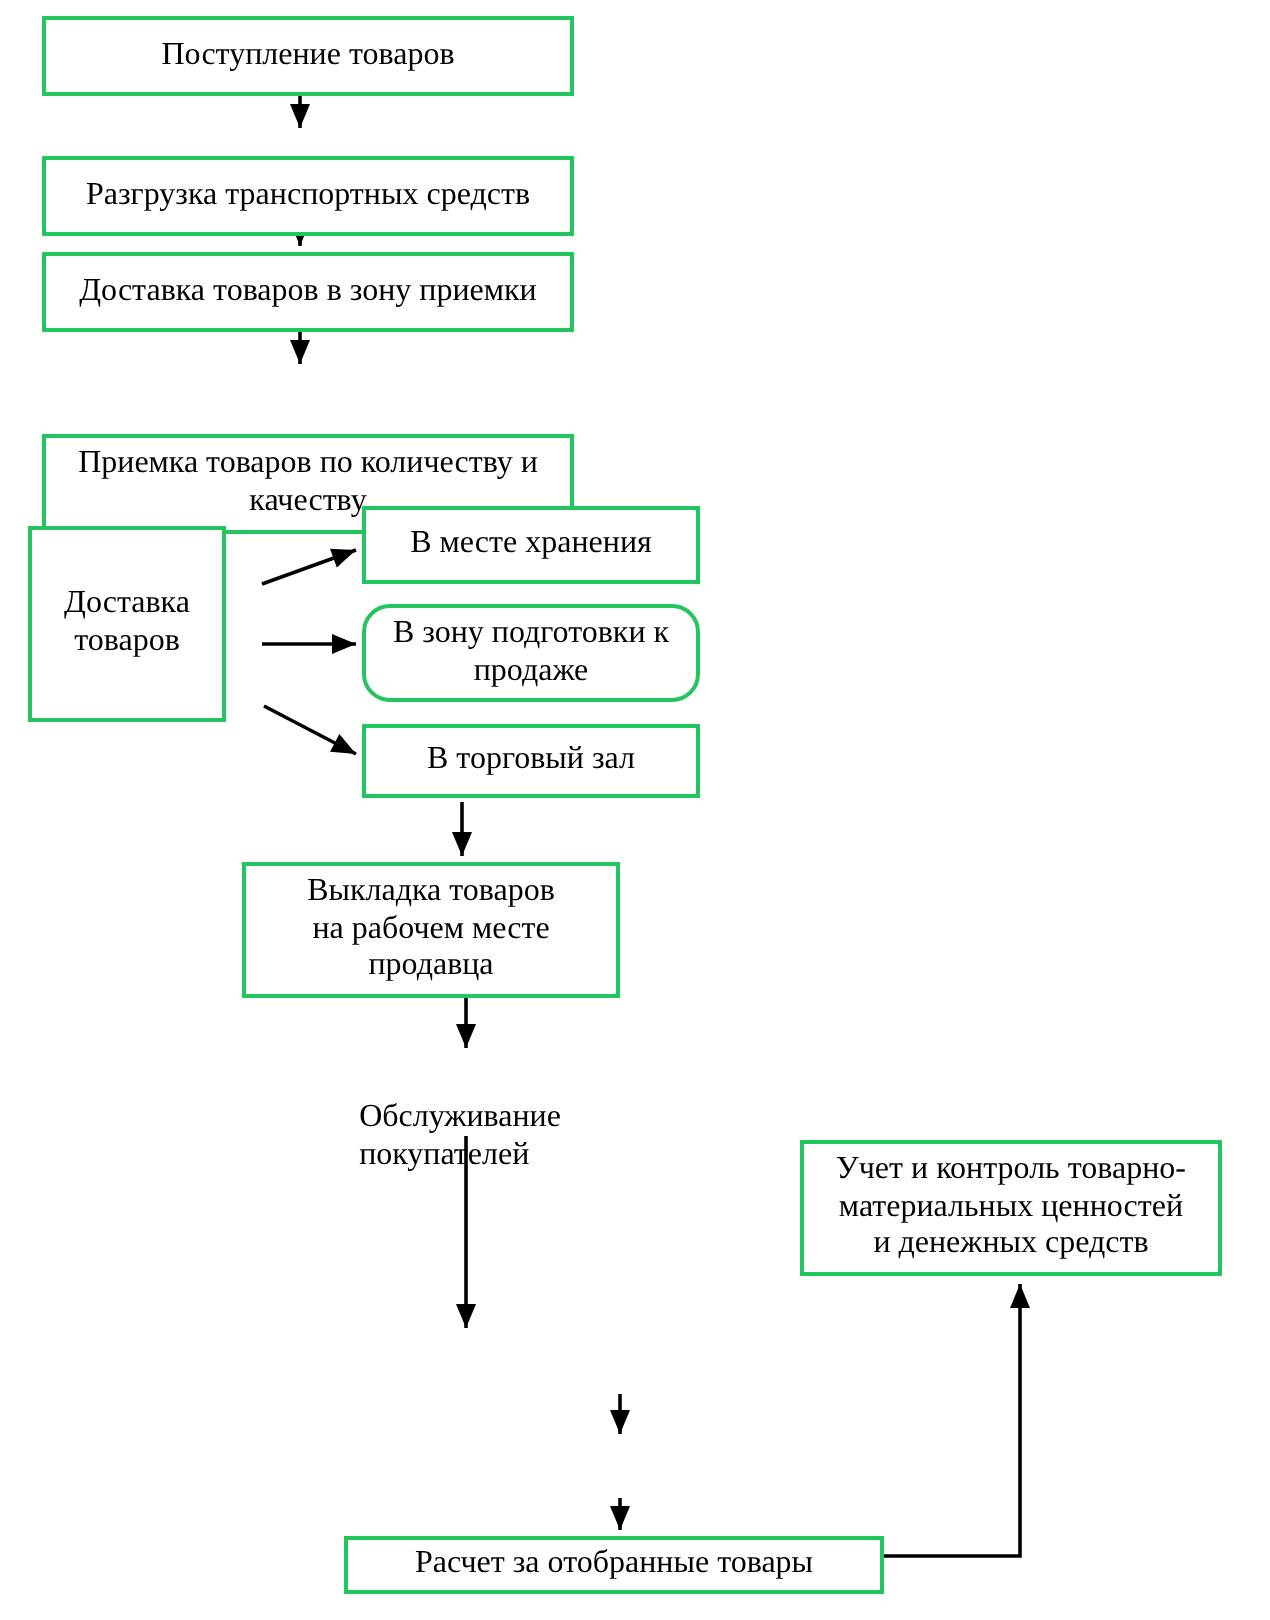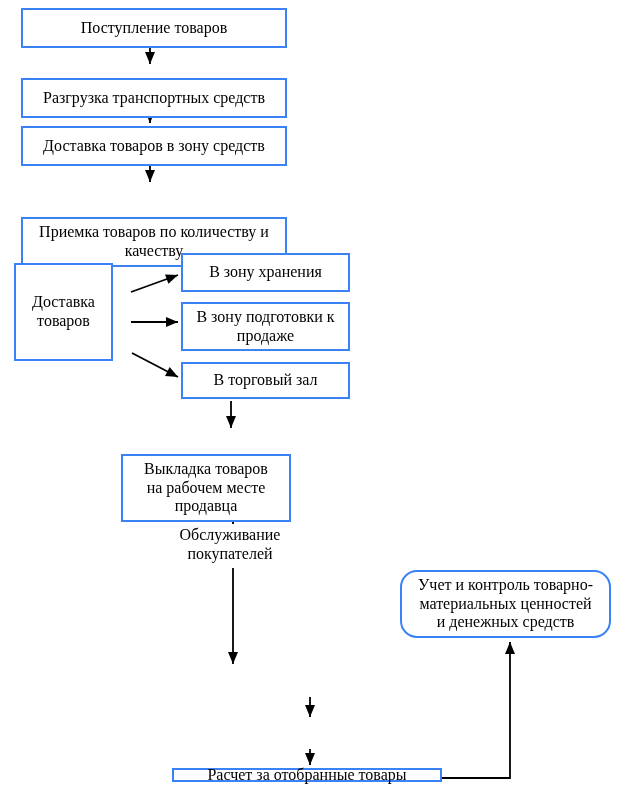--- a/index.html
+++ b/index.html
@@ -3,47 +3,47 @@
 <meta charset="utf-8">
 <style>
   html,body{margin:0;padding:0;background:#fff;}
   .canvas{
     position:relative;width:635px;height:810px;background:#ffffff;
     font-family:"Liberation Serif","DejaVu Serif",serif;
     font-size:16px;color:#000;overflow:hidden;
   }
   .box{
     position:absolute;box-sizing:border-box;
-    border:2px solid #3b82f6;background:#fff;
+    border:2px solid #22c55e;background:#fff;
     display:flex;align-items:center;justify-content:center;
     text-align:center;white-space:pre-line;line-height:1.18;
     padding:1px 4px;
   }
   .plain{
     position:absolute;box-sizing:border-box;
     display:flex;align-items:center;justify-content:center;
-    text-align:center;white-space:pre-line;line-height:1.18;
+    text-align:left;white-space:pre-line;line-height:1.18;margin-top:24px;
   }
   .overlay{position:absolute;left:0;top:0;pointer-events:none;}
   .overlay line,.overlay polyline{stroke:#000;stroke-width:1.8;fill:none;}
 
   #b-receipt            {left:21px;  top:8px;   width:266px; height:40px;}
   #b-unloading          {left:21px;  top:78px;  width:266px; height:40px;}
   #b-delivery-acceptance{left:21px;  top:126px; width:266px; height:40px;}
   #b-acceptance         {left:21px;  top:185px; width:266px; height:50px;margin-top:32px;}
   #b-delivery           {left:14px;  top:263px; width:99px;  height:98px;}
   #b-storage-zone       {left:181px; top:253px; width:169px; height:39px;}
-  #b-prep-zone          {left:181px; top:302px; width:169px; height:49px;}
+  #b-prep-zone          {left:181px; top:302px; width:169px; height:49px;border-radius:14px;}
   #b-sales-floor        {left:181px; top:362px; width:169px; height:37px;}
-  #b-display            {left:121px; top:431px; width:170px; height:68px;margin-top:23px;}
+  #b-display            {left:121px; top:431px; width:189px; height:68px;}
   #t-service            {left:160px; top:525px; width:140px; height:40px;}
   #b-selection          {left:172px; top:668px; width:270px; height:29px;}
   #b-checkout-delivery  {left:172px; top:720px; width:270px; height:29px;}
-  #b-payment            {left:172px; top:768px; width:270px; height:14px;}
-  #b-accounting         {left:400px; top:570px; width:211px; height:68px;border-radius:17px;}
+  #b-payment            {left:172px; top:768px; width:270px; height:29px;}
+  #b-accounting         {left:400px; top:570px; width:211px; height:68px;}
 </style>
 </head>
 <body>
 
 <div class="canvas">
 
   <svg class="overlay" width="635" height="810" viewBox="0 0 635 810">
     <defs>
       <marker id="ah" markerUnits="userSpaceOnUse" markerWidth="14" markerHeight="12" refX="13" refY="6" orient="auto">
         <path d="M1,1 L13,6 L1,11 Z" fill="#000"></path>
@@ -61,29 +61,29 @@
     <line x1="233" y1="568" x2="233" y2="664" marker-end="url(#ah)"></line>
     <line x1="310" y1="697" x2="310" y2="717" marker-end="url(#ah)"></line>
     <line x1="310" y1="749" x2="310" y2="765" marker-end="url(#ah)"></line>
     <polyline points="442,778 510,778 510,642" marker-end="url(#ah)"></polyline>
   </svg>
 
   <div class="box" id="b-receipt">Поступление товаров</div>
 
   <div class="box" id="b-unloading">Разгрузка транспортных средств</div>
 
-  <div class="box" id="b-delivery-acceptance">Доставка товаров в зону средств</div>
+  <div class="box" id="b-delivery-acceptance">Доставка товаров в зону приемки</div>
 
   <div class="box" id="b-acceptance">Приемка товаров по количеству и
 качеству</div>
 
   <div class="box" id="b-delivery">Доставка
 товаров</div>
 
-  <div class="box" id="b-storage-zone">В зону хранения</div>
+  <div class="box" id="b-storage-zone">В месте хранения</div>
 
   <div class="box" id="b-prep-zone">В зону подготовки к
 продаже</div>
 
   <div class="box" id="b-sales-floor">В торговый зал</div>
 
   <div class="box" id="b-display">Выкладка товаров
 на рабочем месте
 продавца</div>
 

